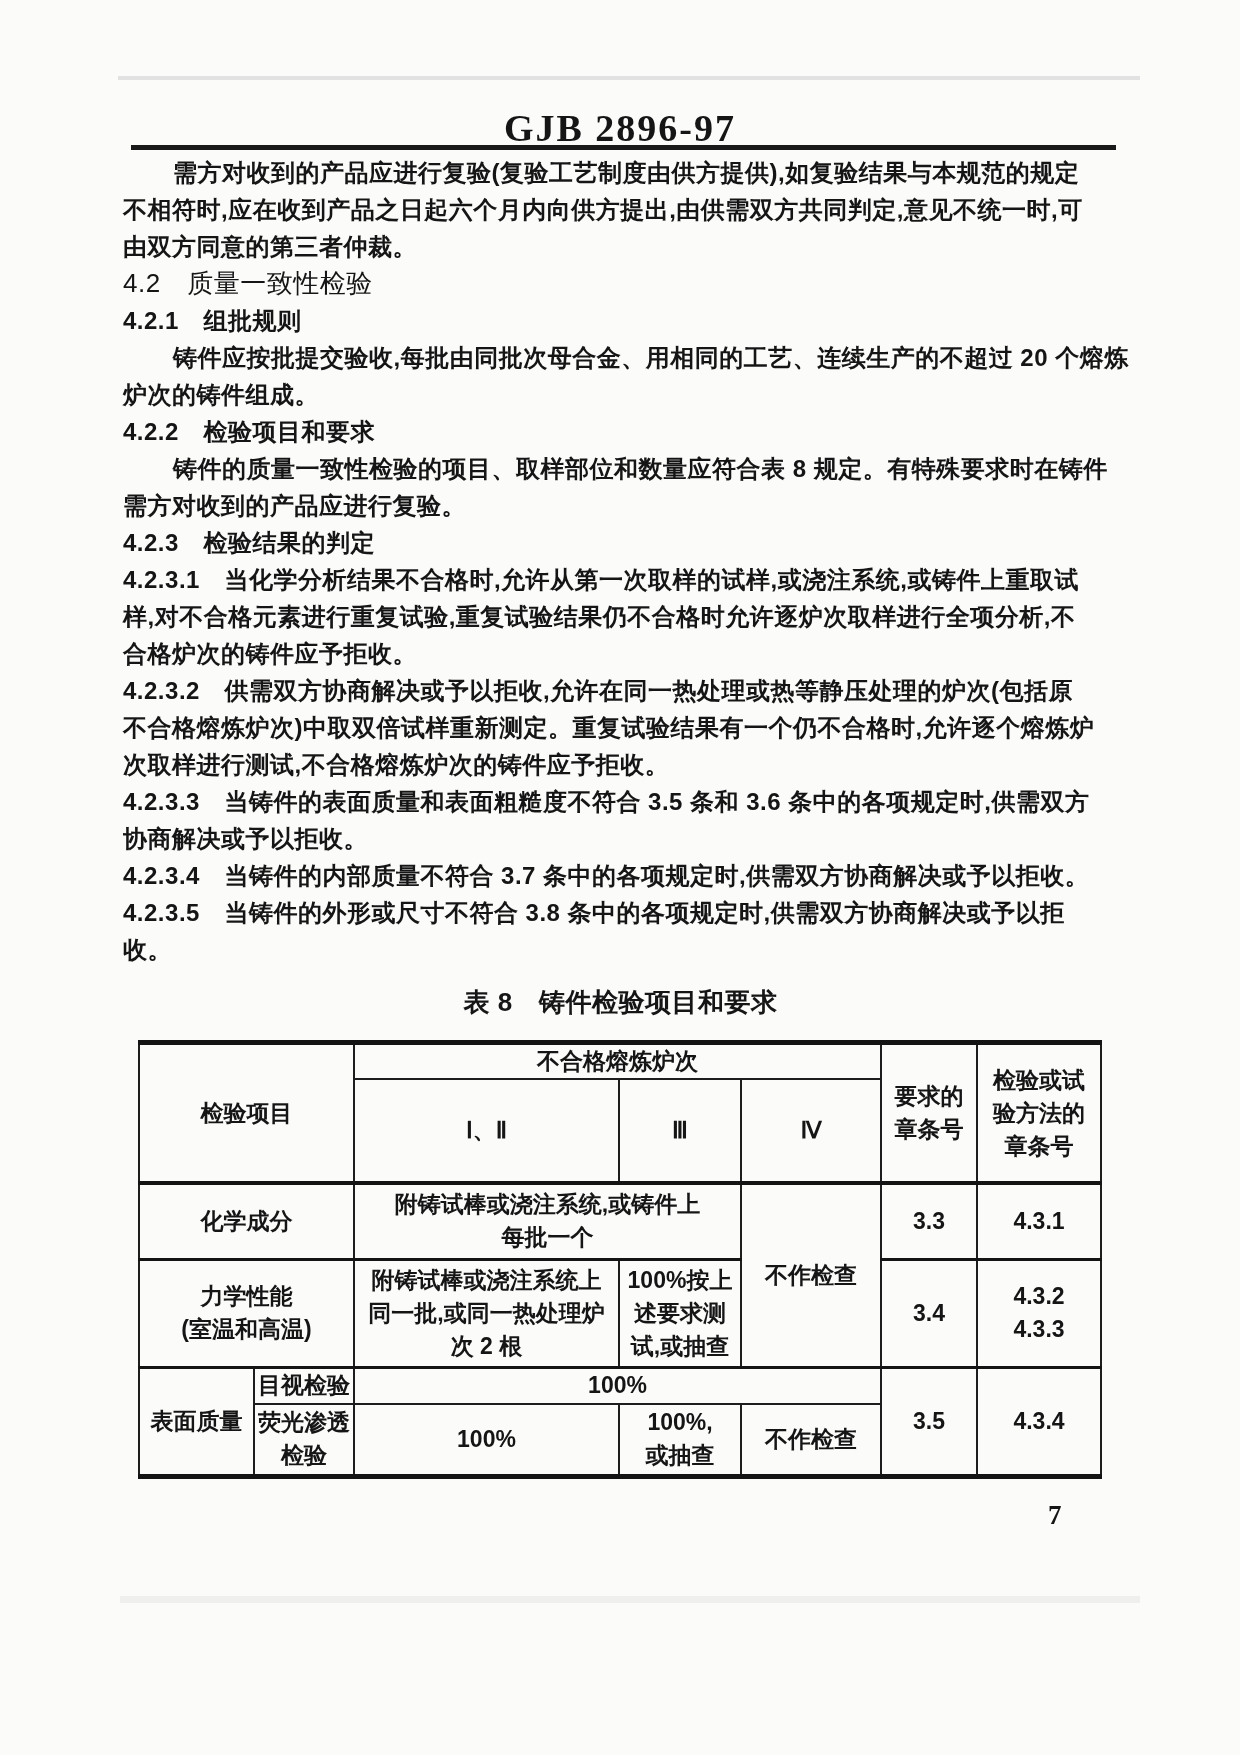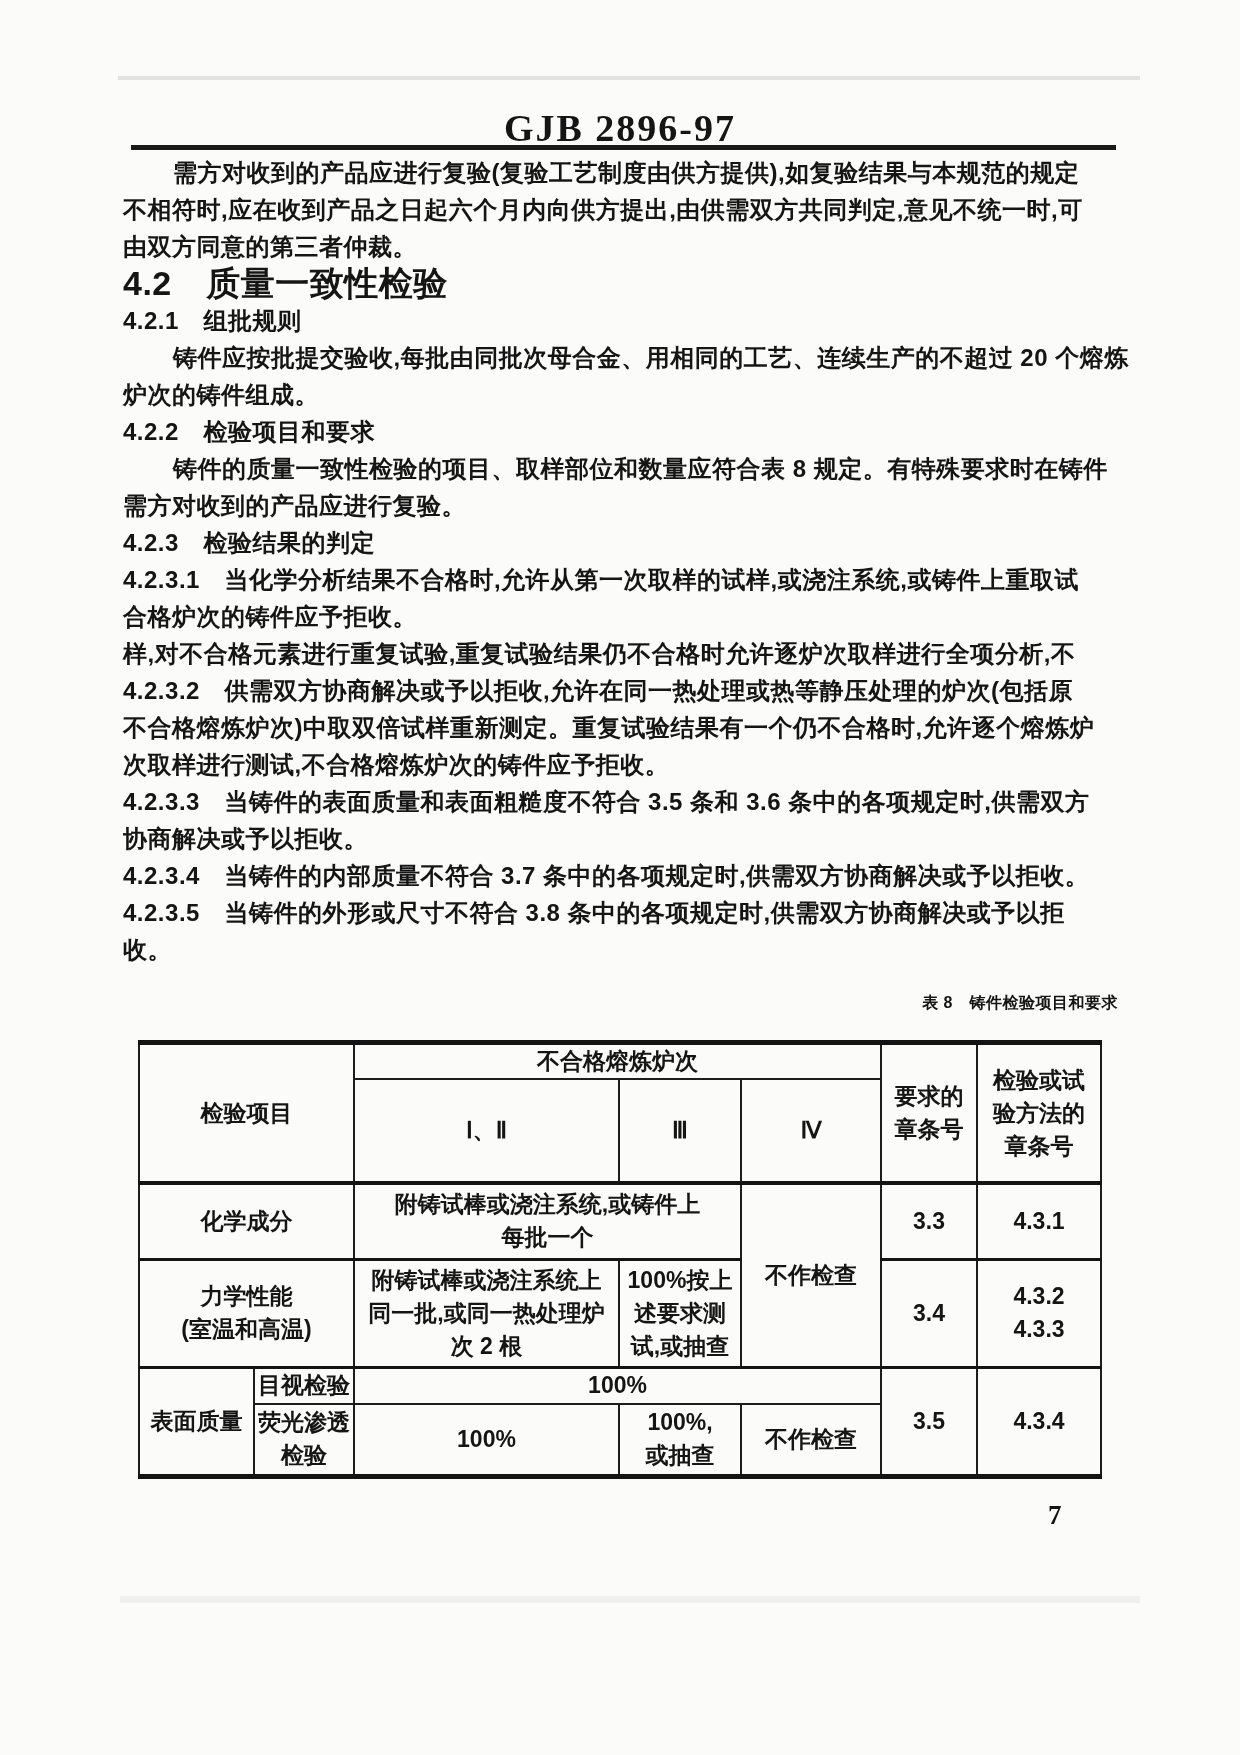--- a/index.html
+++ b/index.html
@@ -22,22 +22,22 @@
             font-weight: 700; font-size: 38px; letter-spacing: 2px; }
 
   .head-rule { position: absolute; left: 131px; top: 145px; width: 985px; height: 5px;
                background: #1a1a1a; }
 
   
   .text-block { position: absolute; left: 123px; top: 154px; width: 995px;
                 font-size: 24px; font-weight: 600; letter-spacing: .5px; }
   .line { height: 37px; line-height: 37px; white-space: nowrap; }
   .line.pi { text-indent: 50px; }
-  .line.h  { font-weight: 700; font-size: 34px; }
-  .line.tc { text-align: right; font-weight: 700; font-size: 16px; margin-top: 16px; }
+  .line.h  { font-weight: 400; font-size: 26px; }
+  .line.tc { text-align: center; font-weight: 700; font-size: 26px; margin-top: 16px; }
 
   
   .t8 { position: absolute; left: 138px; top: 1040px; width: 962px;
         border-collapse: collapse; table-layout: fixed;
         border-top: 5px solid #141414; border-bottom: 5px solid #141414; }
   .t8 th, .t8 td {
         border: 2px solid #1d1d1d; padding: 0 3px;
         font-weight: 600; font-size: 23px; line-height: 33px;
         text-align: center; vertical-align: middle; white-space: pre-line; }
   .hr1 { height: 36px; }
@@ -69,22 +69,22 @@
       <div class="line p">由双方同意的第三者仲裁。</div>
       <div class="line h">4.2　质量一致性检验</div>
       <div class="line p">4.2.1　组批规则</div>
       <div class="line pi">铸件应按批提交验收,每批由同批次母合金、用相同的工艺、连续生产的不超过 20 个熔炼</div>
       <div class="line p">炉次的铸件组成。</div>
       <div class="line p">4.2.2　检验项目和要求</div>
       <div class="line pi">铸件的质量一致性检验的项目、取样部位和数量应符合表 8 规定。有特殊要求时在铸件</div>
       <div class="line p">需方对收到的产品应进行复验。</div>
       <div class="line p">4.2.3　检验结果的判定</div>
       <div class="line p">4.2.3.1　当化学分析结果不合格时,允许从第一次取样的试样,或浇注系统,或铸件上重取试</div>
+      <div class="line p">样,对不合格元素进行重复试验,重复试验结果仍不合格时允许逐炉次取样进行全项分析,不</div>
       <div class="line p">合格炉次的铸件应予拒收。</div>
-      <div class="line p">样,对不合格元素进行重复试验,重复试验结果仍不合格时允许逐炉次取样进行全项分析,不</div>
       <div class="line p">4.2.3.2　供需双方协商解决或予以拒收,允许在同一热处理或热等静压处理的炉次(包括原</div>
       <div class="line p">不合格熔炼炉次)中取双倍试样重新测定。重复试验结果有一个仍不合格时,允许逐个熔炼炉</div>
       <div class="line p">次取样进行测试,不合格熔炼炉次的铸件应予拒收。</div>
       <div class="line p">4.2.3.3　当铸件的表面质量和表面粗糙度不符合 3.5 条和 3.6 条中的各项规定时,供需双方</div>
       <div class="line p">协商解决或予以拒收。</div>
       <div class="line p">4.2.3.4　当铸件的内部质量不符合 3.7 条中的各项规定时,供需双方协商解决或予以拒收。</div>
       <div class="line p">4.2.3.5　当铸件的外形或尺寸不符合 3.8 条中的各项规定时,供需双方协商解决或予以拒</div>
       <div class="line p">收。</div>
       <div class="line tc">表 8　铸件检验项目和要求</div>
     </div>

